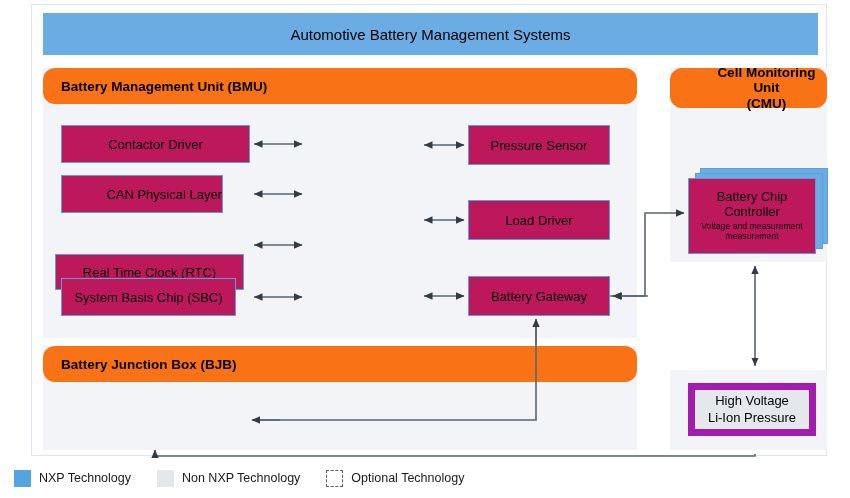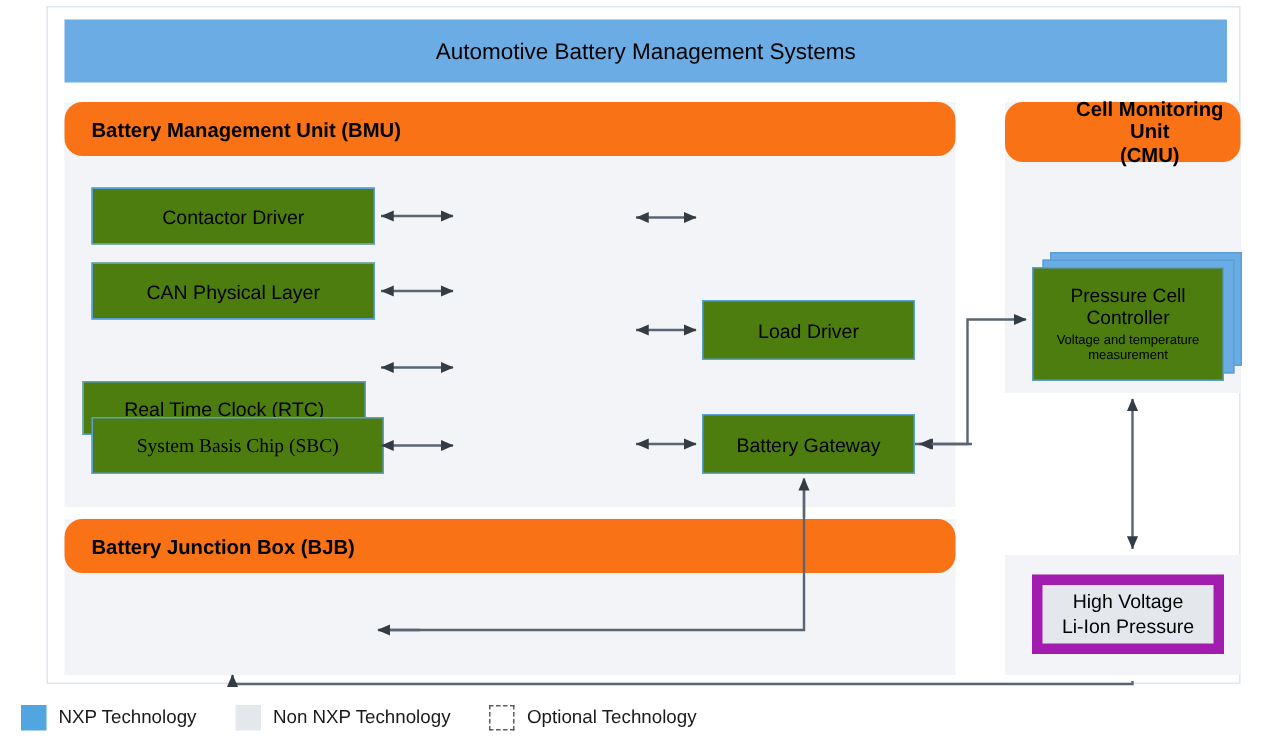--- a/index.html
+++ b/index.html
@@ -64,21 +64,21 @@
   }
   .hdr-center {
     justify-content: center;
     text-align: center;
     font-size: 13.5px;
     line-height: 1.12;
     flex-direction: column;
   }
   .node {
     position: absolute;
-    background: #4d7c0f;
+    background: #be185d;
     border: 1px solid #5a9fd6;
     box-sizing: border-box;
     display: flex;
     flex-direction: column;
     align-items: center;
     justify-content: center;
     text-align: center;
     color: #000000;
     font-size: 12.5px;
   }
@@ -155,56 +155,59 @@
   <div class="blue-bar title-main" style="left:43px; top:13px; width:775px; height:42px;">Automotive Battery Management Systems</div>
 
   <div class="panel" style="left:43px; top:68px; width:594px; height:270px;"></div>
 
   <div class="header-bar hdr-left" style="left:43px; top:68px; width:594px; height:36px;">Battery Management Unit (BMU)</div>
 
   <div class="node" style="left:61px; top:125px; width:189px; height:38px;">
     <span class="big">Contactor Driver</span>
   </div>
 
-  <div class="node" style="left:61px; top:175px; width:189px; height:38px;">
+  <div class="node" style="left:61px; top:175px; width:162px; height:38px;align-items:flex-end;">
     <span class="big">CAN Physical Layer</span>
   </div>
 
   <div class="node" style="left:55px; top:226px; width:189px; height:36px;margin-top:28px;">
     <span class="big">Real Time Clock (RTC)</span>
   </div>
 
-  <div class="node" style="left:61px; top:278px; width:195px; height:38px;font-family:Liberation Serif, serif;">
+  <div class="node" style="left:61px; top:278px; width:175px; height:38px;">
     <span class="big">System Basis Chip (SBC)</span>
   </div>
 
 
+  <div class="node" style="left:468px; top:125px; width:142px; height:40px;">
+    <span class="big">Pressure Sensor</span>
+  </div>
 
   <div class="node" style="left:468px; top:200px; width:142px; height:40px;">
     <span class="big">Load Driver</span>
   </div>
 
   <div class="node" style="left:468px; top:276px; width:142px; height:40px;text-align:center;">
     <span class="big">Battery Gateway</span>
   </div>
 
   <div class="panel" style="left:670px; top:68px; width:157px; height:194px;"></div>
 
   <div class="header-bar hdr-center" style="left:670px; top:68px; width:157px; height:40px;padding-left:36px;">
     <span>Cell Monitoring Unit</span>
     <span>(CMU)</span>
   </div>
 
   <div class="stack-ghost" style="left:700px; top:168px; width:128px; height:76px;"></div>
   <div class="stack-ghost" style="left:695px; top:173px; width:128px; height:76px;"></div>
 
   <div class="node stacked-label" style="left:688px; top:178px; width:128px; height:76px;">
-    <span class="main">Pressure Cell</span>
+    <span class="main">Battery Chip</span>
     <span class="main">Controller</span>
-    <span class="sub">Voltage and temperature</span>
+    <span class="sub">Voltage and measurement</span>
     <span class="sub" style="margin-top:0;">measurement</span>
   </div>
 
   <div class="panel" style="left:43px; top:346px; width:594px; height:104px;"></div>
 
   <div class="header-bar hdr-left" style="left:43px; top:346px; width:594px; height:36px;">Battery Junction Box (BJB)</div>
 
 
   <div class="panel" style="left:670px; top:370px; width:157px; height:80px;"></div>
 

